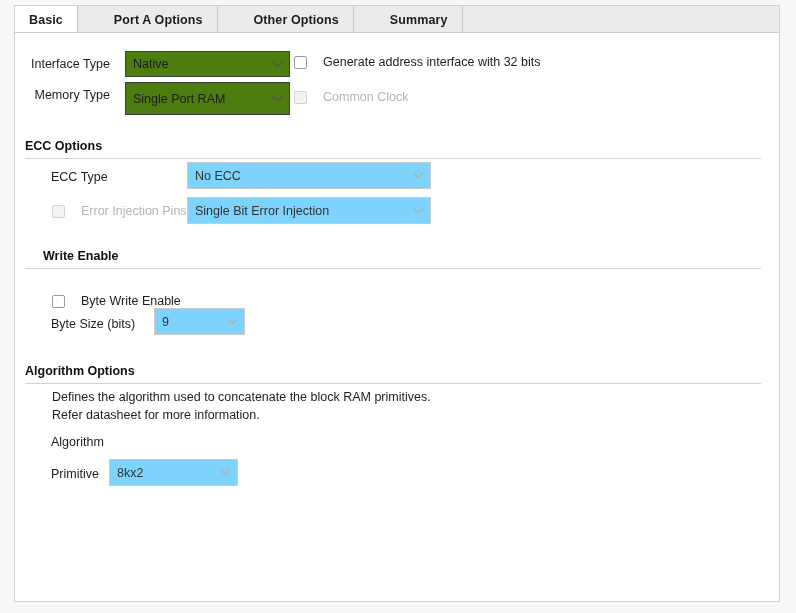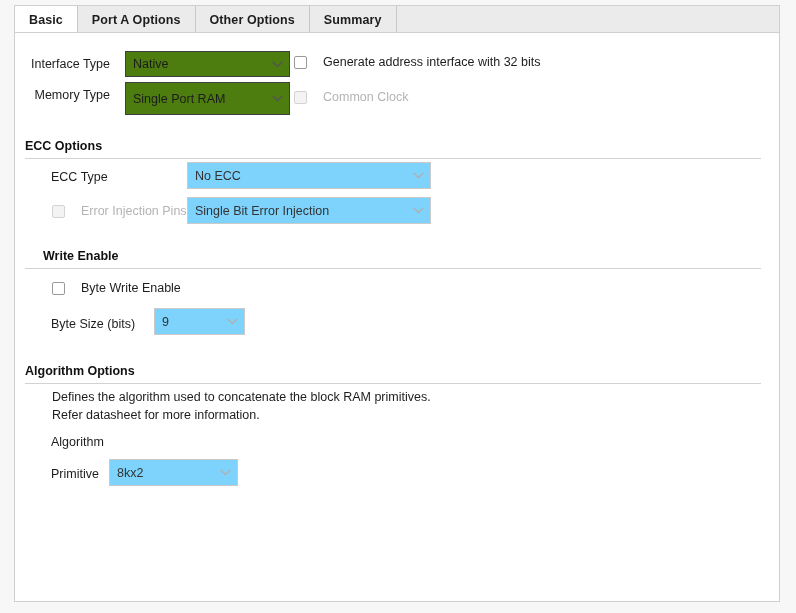--- a/index.html
+++ b/index.html
@@ -28,20 +28,21 @@
     left: 14px;
     top: 5px;
     width: 766px;
     height: 28px;
     background: #ebebeb;
     border: 1px solid #cfcfcf;
     border-bottom: none;
     box-sizing: border-box;
     display: flex;
     align-items: stretch;
+    gap: 22px;
   }
   .tab {
     position: relative;
     display: flex;
     align-items: center;
     padding: 0 14px;
     font-size: 12.5px;
     font-weight: bold;
     color: #1d1d1d;
     background: #ebebeb;
@@ -251,21 +252,21 @@
       <span class="carrow">
         <svg width="11" height="7" viewBox="0 0 11 7">
             <path d="M1 1.3 L5.5 5.6 L10 1.3" fill="none" stroke="#b0b0b0" stroke-width="1.4" stroke-linecap="round"></path>
           </svg>
       </span>
     </div>
 
     <div class="section-title" style="left:28px; top:215px;">Write Enable</div>
     <div class="section-rule" style="left:10px; top:235px; width:736px;"></div>
 
-    <div class="cbrow" style="left:37px; top:247px;">
+    <div class="cbrow" style="left:37px; top:260px;">
       <span class="cbbox"></span>
       <span class="cbtext">Byte Write Enable</span>
     </div>
 
     <div class="lbl" style="left:36px; top:283px;">Byte Size (bits)</div>
     <div class="combo disabled" style="left:139px; top:275px; width:91px; height:27px;">
       <span class="ctext">9</span>
       <span class="carrow">
         <svg width="11" height="7" viewBox="0 0 11 7">
             <path d="M1 1.3 L5.5 5.6 L10 1.3" fill="none" stroke="#b0b0b0" stroke-width="1.4" stroke-linecap="round"></path>

